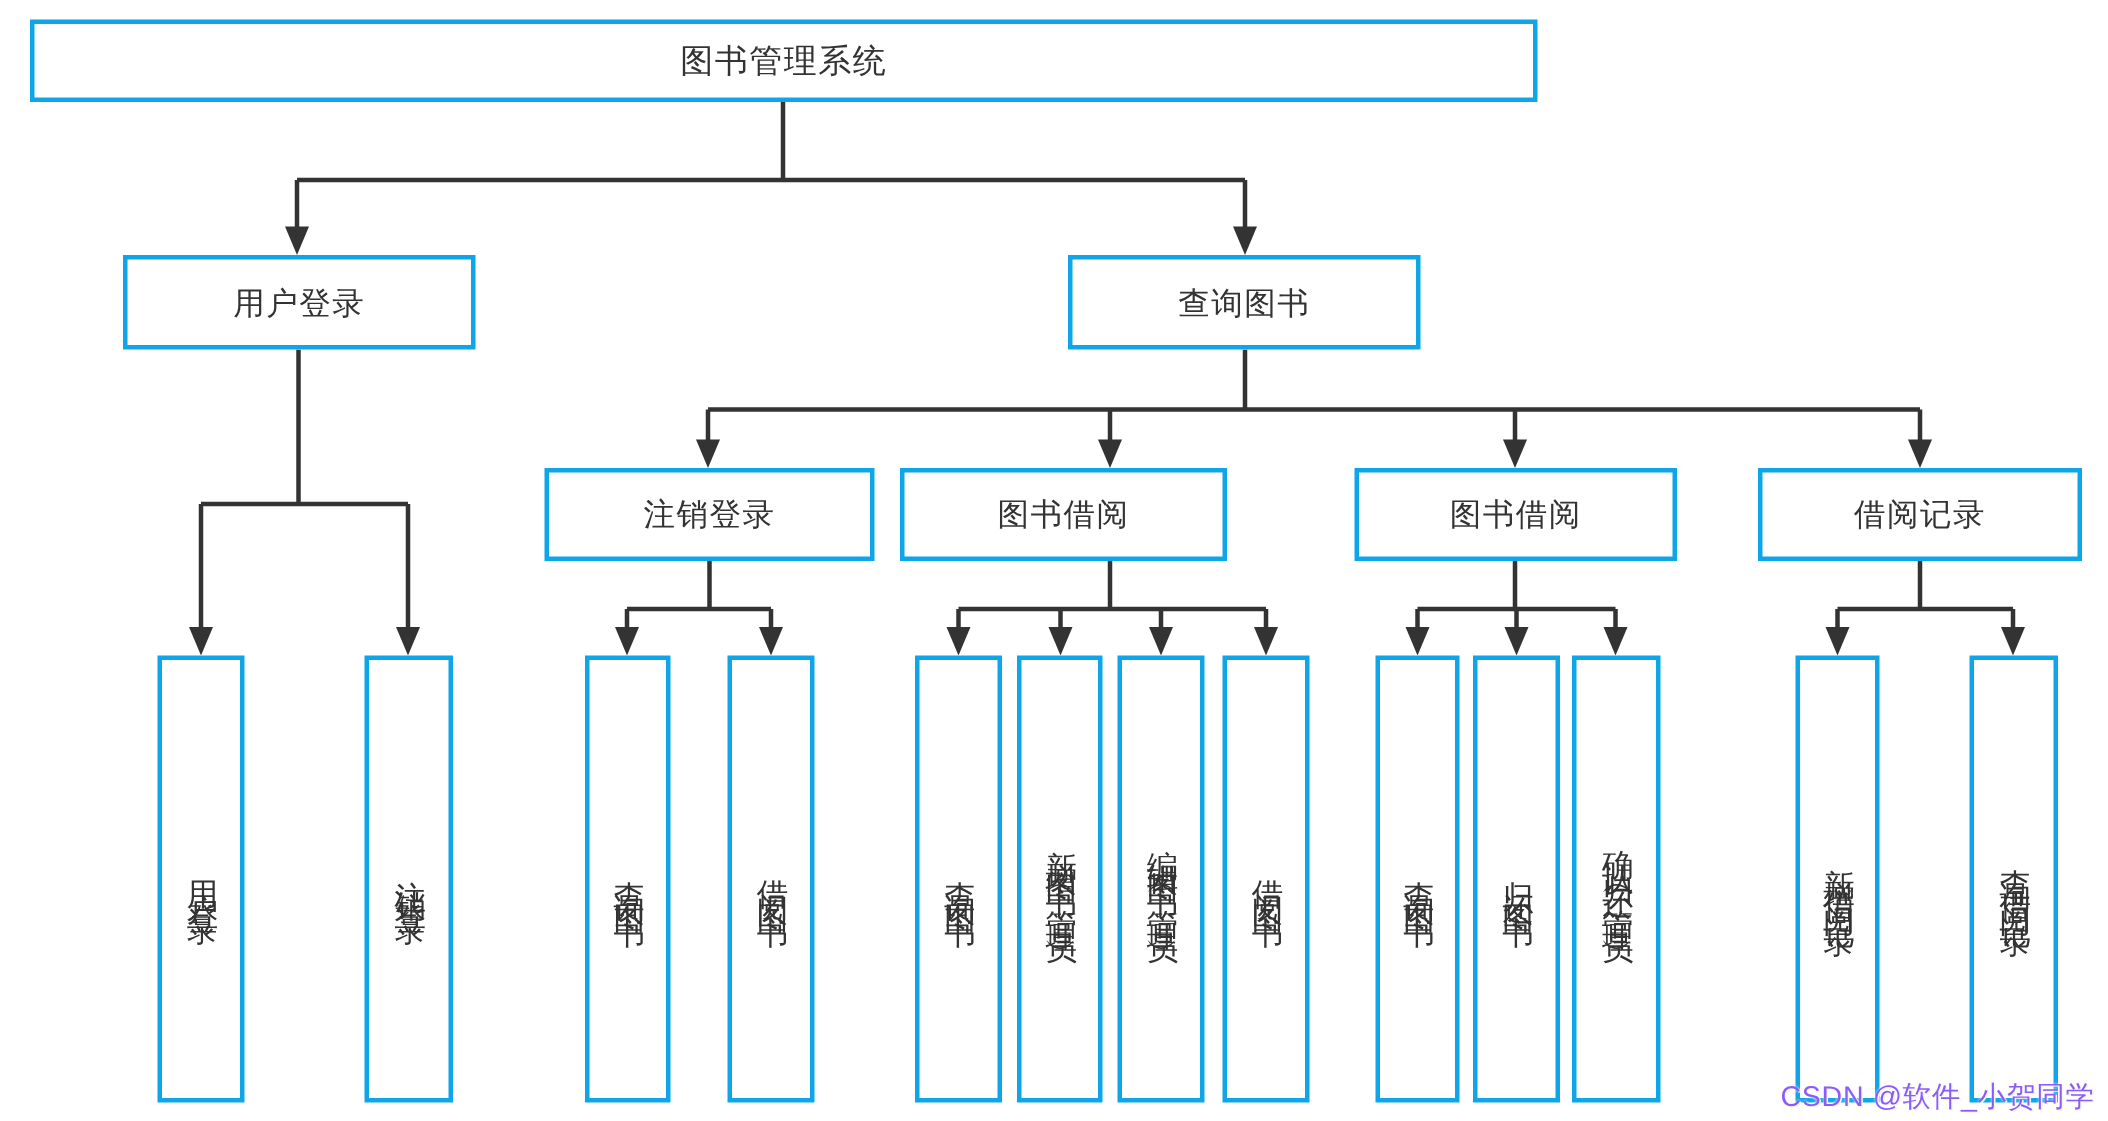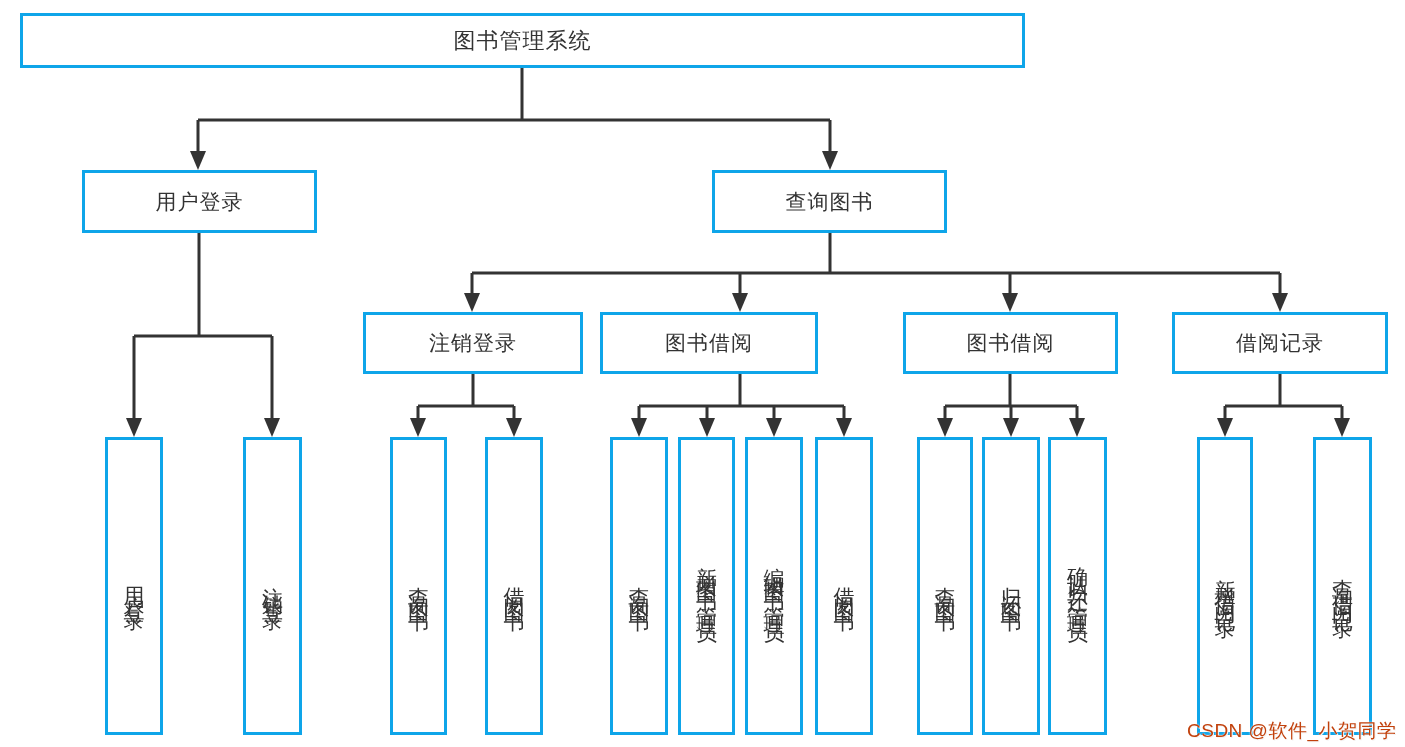--- a/index.html
+++ b/index.html
@@ -41,21 +41,21 @@
     letter-spacing: 8px;
     white-space: nowrap;
     color: #333333;
   }
   .root-node { font-size: 22px; }
   #watermark {
     position: absolute;
     left: 1187px;
     top: 718px;
     font-size: 19px;
-    color: #c2410c;
+    color: #8b5cf6;
     letter-spacing: 0.5px;
     white-space: nowrap;
     text-shadow: 0 0 2px #ffffff, 1px 1px 0 #f2f2f2;
     z-index: 5;
   }
 </style>
 </head>
 <body>
 
 <div id="canvas">

